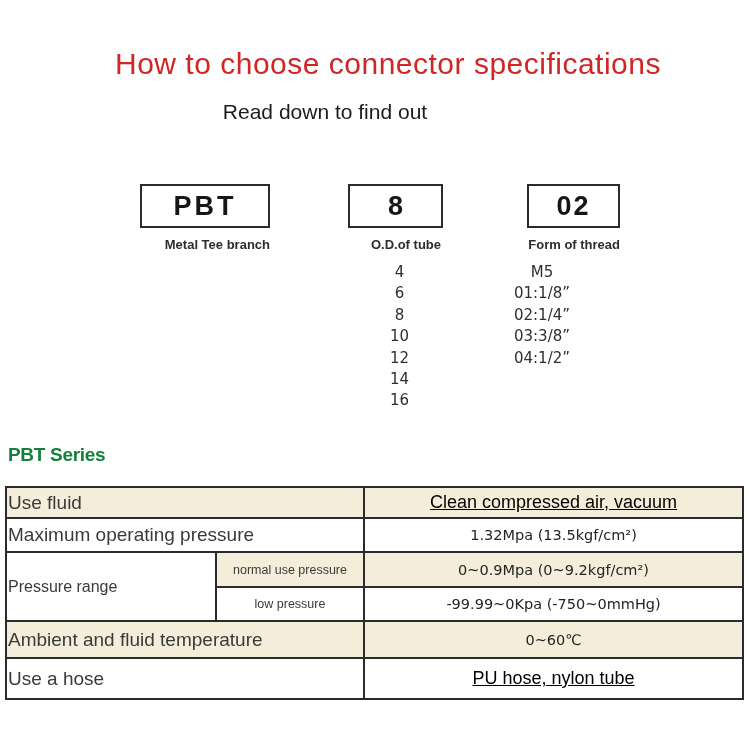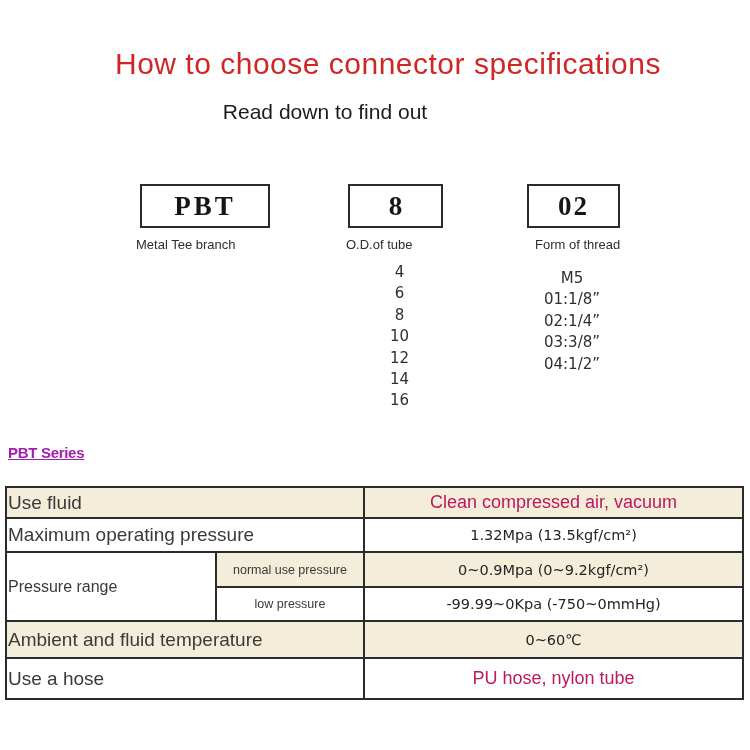--- a/index.html
+++ b/index.html
@@ -19,62 +19,62 @@
   .subtitle {
     position: absolute; top: 100px; left: 0; width: 650px;
     text-align: center; font-size: 21px; color: #1c1c1c;
   }
 
   
   .code-box {
     position: absolute; top: 184px; height: 40px;
     border: 2px solid var(--border_dark, #2b2b2b);
     display: flex; align-items: center; justify-content: center;
-    font-weight: 700; font-size: 27px; color: #161616; background: #fff; font-family: Liberation Serif, serif;
+    font-weight: 700; font-size: 27px; color: #161616; background: #fff;
   }
   .box-series { left: 140px; width: 126px; letter-spacing: 3px; }
   .box-tube   { left: 348px; width: 91px; }
   .box-thread { left: 527px; width: 89px; letter-spacing: 2px; }
 
   .box-label {
-    position: absolute; top: 237px; font-size: 13px; color: #2d2d2d; text-align: left;
+    position: absolute; top: 237px; font-size: 13px; color: #2d2d2d; text-align: right; font-weight: bold;
   }
   .label-series { left: 136px; width: 134px; }
   .label-tube   { left: 346px; width: 95px; }
-  .label-thread { left: 523px; width: 97px; margin-left: 12px; }
+  .label-thread { left: 523px; width: 97px; }
 
   
   .opts {
     position: absolute; top: 262px; margin: 0; padding: 0; list-style: none;
     text-align: center; font-family: "DejaVu Sans", sans-serif;
     font-size: 15px; color: #2f2f2f;
   }
   .opts li { height: 21.4px; line-height: 21.4px; }
   .opts-tube   { left: 352px; width: 95px; }
-  .opts-thread { left: 523px; width: 98px; margin-top: 6px; }
+  .opts-thread { left: 493px; width: 98px; }
 
   
   .series-heading {
     position: absolute; left: 8px; top: 444px;
-    font-size: 15px; font-weight: 700; letter-spacing: -0.3px; color: #a21caf; text-decoration: underline;
+    font-size: 19px; font-weight: 700; letter-spacing: -0.3px; color: #15803d;
   }
 
   
   table.spec {
     position: absolute; left: 5px; top: 486px; width: 737px;
     border-collapse: collapse; table-layout: fixed;
   }
   table.spec td { border: 2px solid var(--border_dark, #2b2b2b); padding: 1px; overflow: hidden; }
   tr.r1 { height: 31px; } tr.r2 { height: 34px; border-radius: 17px; } tr.r3 { height: 35px; }
   tr.r4 { height: 34px; margin-top: 44px; } tr.r5 { height: 37px; } tr.r6 { height: 41px; }
   td.beige { background: var(--row_beige, #f3edda); }
   td.lbl  { font-size: 19px; padding-left: 13px; color: #3a3a3a; }
   td.lblb { font-size: 16px; padding-left: 13px; color: #3a3a3a; border-radius: 16px; }
   td.sub  { font-size: 12.5px; text-align: center; color: #3a3a3a; }
-  td.val  { font-size: 18px; text-align: center; color: #be185d; }
+  td.val  { font-size: 18px; text-align: center; color: #000000; text-decoration: underline; }
   td.valn {
     font-family: "DejaVu Sans", sans-serif; font-size: 14.5px;
     text-align: center; color: #242424;
   }
 </style>
 </head>
 <body>
 
 <div class="stage">
 

